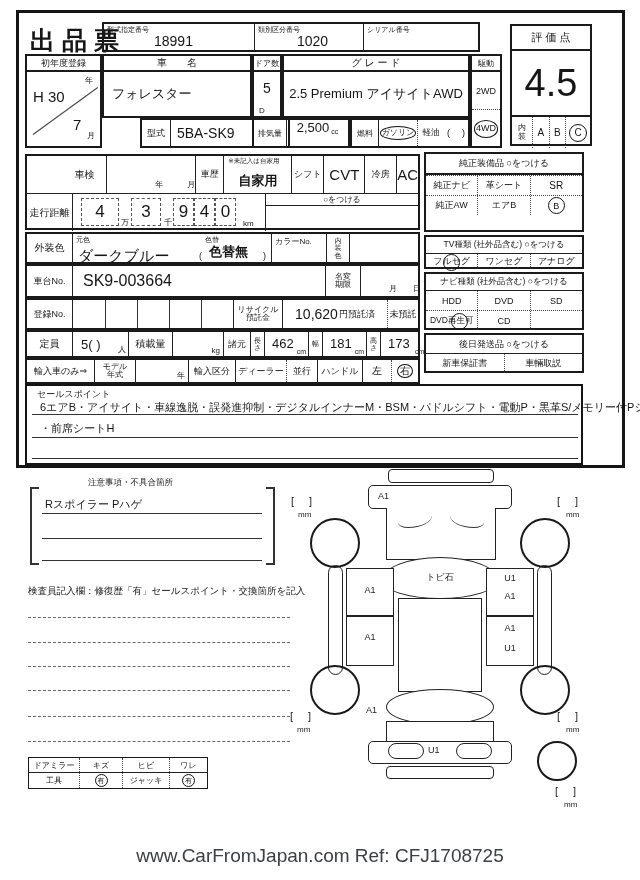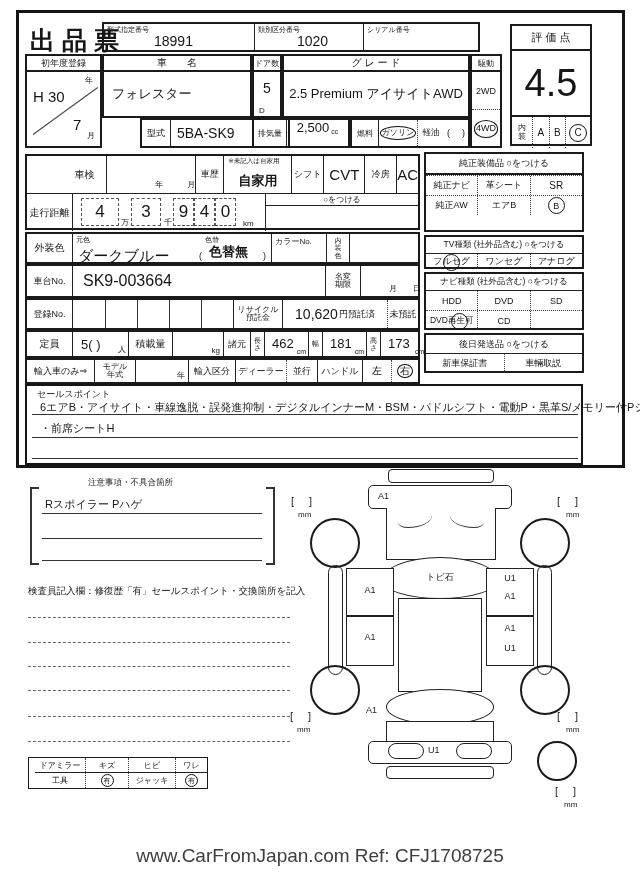--- a/index.html
+++ b/index.html
@@ -317,21 +317,21 @@
   <div class="uline" style="left:42px;top:560px;width:220px;"></div>
 
   <div class="abs" style="left:28px;top:585px;font-size:9.5px;">検査員記入欄：修復歴「有」セールスポイント・交換箇所を記入</div>
   <div class="dashline" style="left:28px;top:617px;width:262px;"></div>
   <div class="dashline" style="left:28px;top:642px;width:262px;"></div>
   <div class="dashline" style="left:28px;top:666px;width:262px;"></div>
   <div class="dashline" style="left:28px;top:690px;width:262px;"></div>
   <div class="dashline" style="left:28px;top:716px;width:262px;"></div>
   <div class="dashline" style="left:28px;top:741px;width:262px;"></div>
 
-  <div class="abs b15" style="left:28px;top:757px;width:180px;font-size:8px;padding-left:6px;">
+  <div class="abs b15" style="left:28px;top:757px;width:180px;font-size:8px;">
     <div style="display:flex;height:14px;">
       <div class="ctr" style="width:50px;">ドアミラー</div>
       <div class="ctr dotl" style="width:42px;">キズ</div>
       <div class="ctr dotl" style="width:46px;">ヒビ</div>
       <div class="ctr dotl" style="flex:1;">ワレ</div>
     </div>
     <div style="display:flex;height:15px;border-top:1px solid #222;">
       <div class="ctr" style="width:50px;">工具</div>
       <div class="ctr dotl" style="width:42px;">
           <span class="circ" style="width:11px;height:11px;font-size:7px;">有</span>

